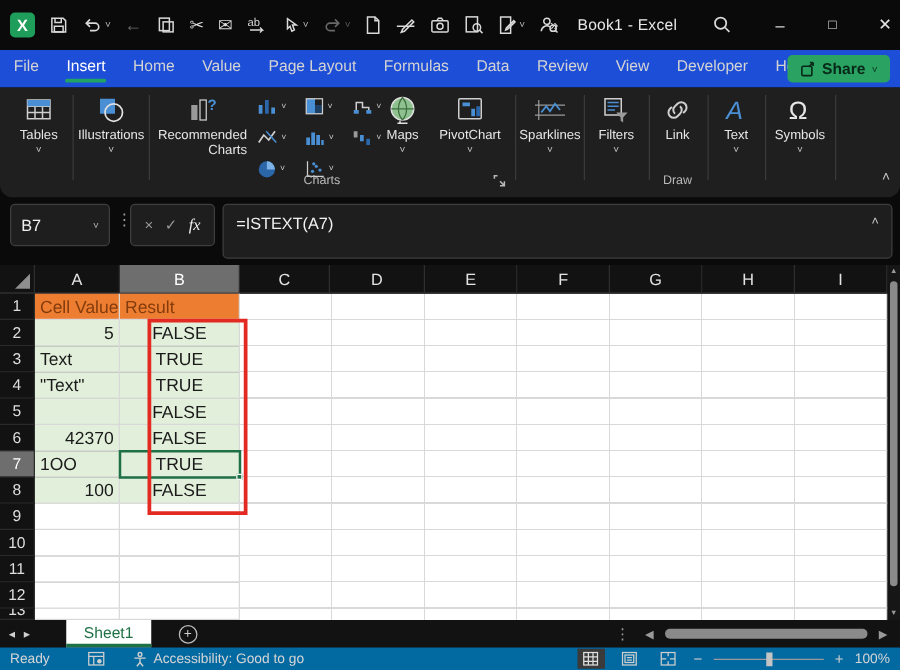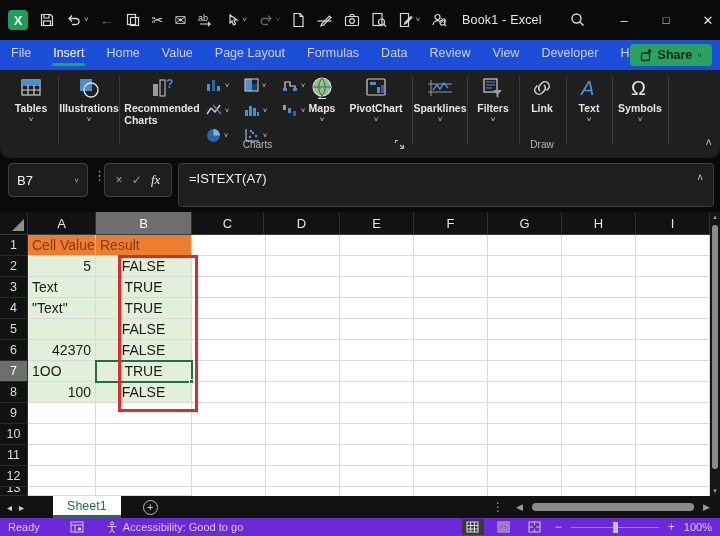--- a/index.html
+++ b/index.html
@@ -28,21 +28,21 @@
   .rtab.active{color:#fff;}
   .rtab.active::after{content:"";position:absolute;left:10px;right:10px;bottom:0;height:3px;border-radius:2px;background:#21a366;}
   .share-btn{position:absolute;right:8px;top:4px;height:22px;background:#2aa261;border-radius:4px;
     display:flex;align-items:center;gap:5px;padding:0 10px;color:#07291a;font-size:12.5px;font-weight:bold;}
   .share-btn .chv{font-size:8px;font-weight:normal;}
 
   
   .ribbon{position:absolute;left:0;top:70px;width:720px;height:88px;background:#1f1f1f;border-radius:0 0 10px 10px;}
   .rsep{position:absolute;top:6px;height:68px;width:1px;background:#3a3a3a;}
   .rbig{position:absolute;top:6px;display:flex;flex-direction:column;align-items:center;gap:2px;color:#e6e6e6;}
-  .rbig .rlbl{font-size:10.5px;text-align:left;line-height:1.15;color:#e6e6e6;font-weight:bold;}
+  .rbig .rlbl{font-size:10.5px;text-align:right;line-height:1.15;color:#e6e6e6;}
   .chvd{font-size:8px;color:#cfcfcf;line-height:1;}
   .smallbtn{position:absolute;display:flex;align-items:center;gap:3px;}
   .smallbtn .chvd{font-size:7px;}
   .grplbl{position:absolute;top:69px;font-size:10px;color:#b9b9b9;text-align:center;}
   .launcher{position:absolute;top:69px;color:#b9b9b9;}
   .collapse-rib{position:absolute;right:8px;top:66px;color:#c9c9c9;font-size:11px;}
 
   
   .frow{position:absolute;left:0;top:158px;width:720px;height:54px;background:#0a0a0a;}
   .fbox{position:absolute;top:5px;height:34px;background:#1e1e1e;border:1px solid #3e3e3e;border-radius:4px;
@@ -93,21 +93,21 @@
   .sheettab{margin-left:22px;height:22px;background:#fff;display:flex;align-items:center;padding:0 14px;
     color:#1e7145;font-size:12.5px;font-weight:normal;border-bottom:3px solid #1e7145;}
   .addsheet{margin-left:22px;width:15px;height:15px;border:1px solid #bdbdbd;border-radius:50%;color:#cfcfcf;
     font-size:11px;display:flex;align-items:center;justify-content:center;line-height:1;}
   .hsdots{position:absolute;left:492px;color:#9a9a9a;font-size:12px;}
   .hsarr{position:absolute;color:#9a9a9a;font-size:9px;}
   .hstrack{position:absolute;left:530px;top:7px;width:168px;height:8px;}
   .hsthumb{position:absolute;left:2px;top:0;width:162px;height:8px;background:#8a8a8a;border-radius:4px;}
 
   
-  .statusbar{position:absolute;left:0;top:518px;width:720px;height:18px;background:#6d28d9;
+  .statusbar{position:absolute;left:0;top:518px;width:720px;height:18px;background:#0369a1;
     display:flex;align-items:center;color:#d6d6d6;font-size:11px;}
   .sb-item{display:flex;align-items:center;gap:5px;}
   .sb-ready{margin-left:8px;}
   .sb-macro{margin-left:30px;} .sb-acc{margin-left:22px;}
   .sb-right{position:absolute;right:8px;display:flex;align-items:center;gap:9px;}
   .viewic{width:22px;height:16px;display:flex;align-items:center;justify-content:center;}
   .viewic.sel{background:#3a3a3a;}
   .zoomtrack{width:88px;height:1px;background:#9a9a9a;position:relative;}
   .zoomhandle{position:absolute;left:42px;top:-5px;width:5px;height:11px;background:#c4c4c4;}
   .zsign{font-size:12px;color:#cfcfcf;}

